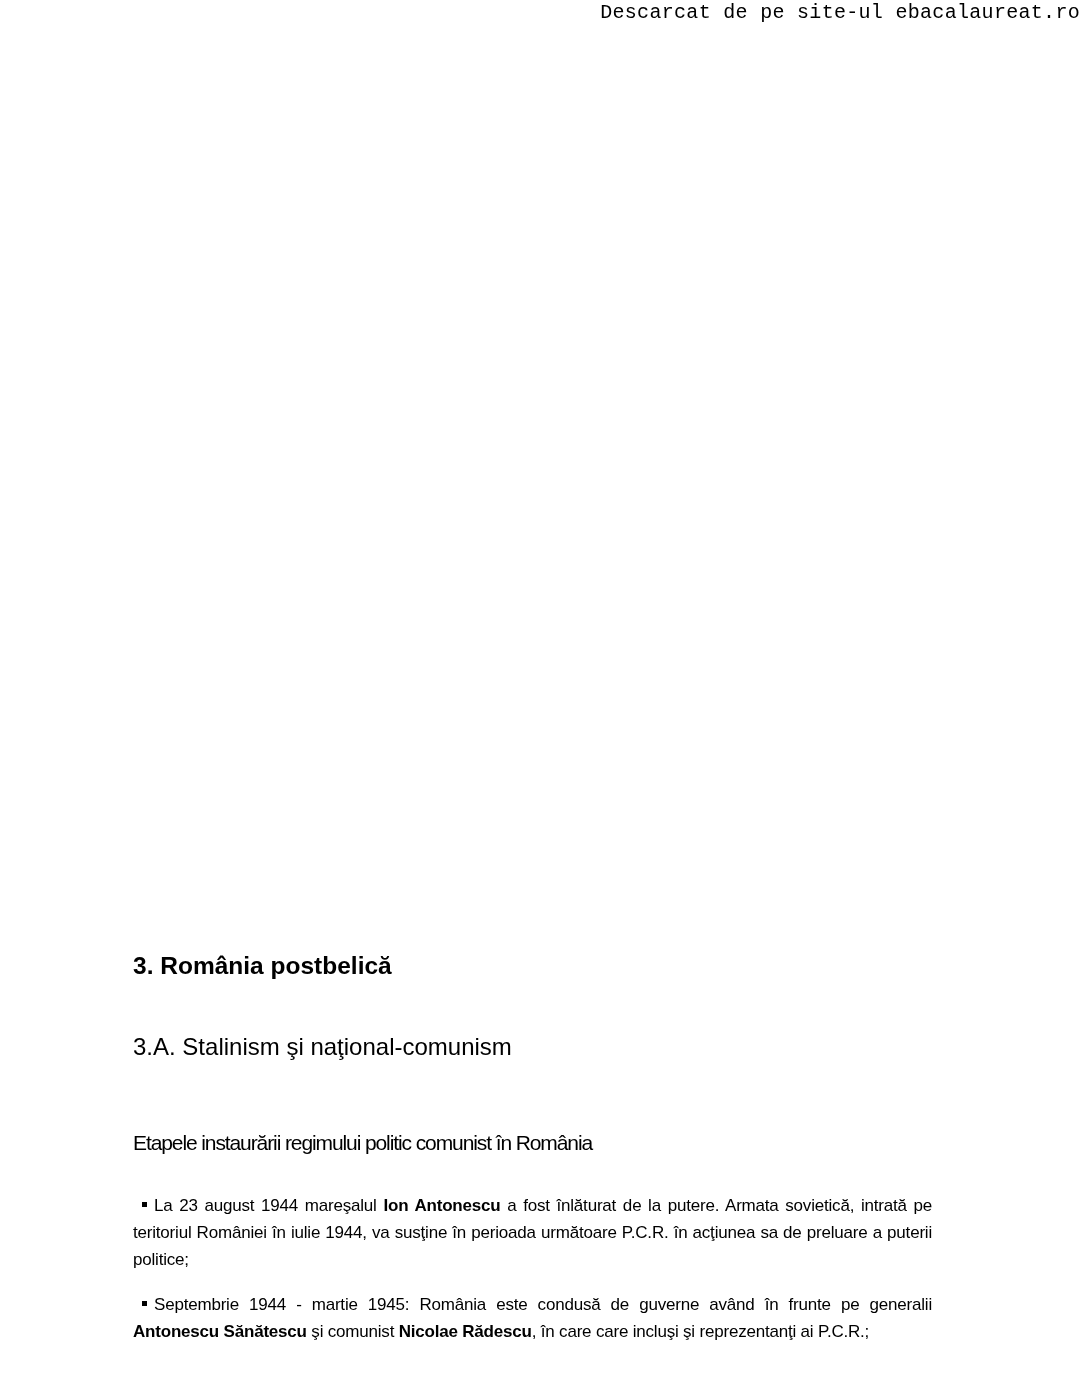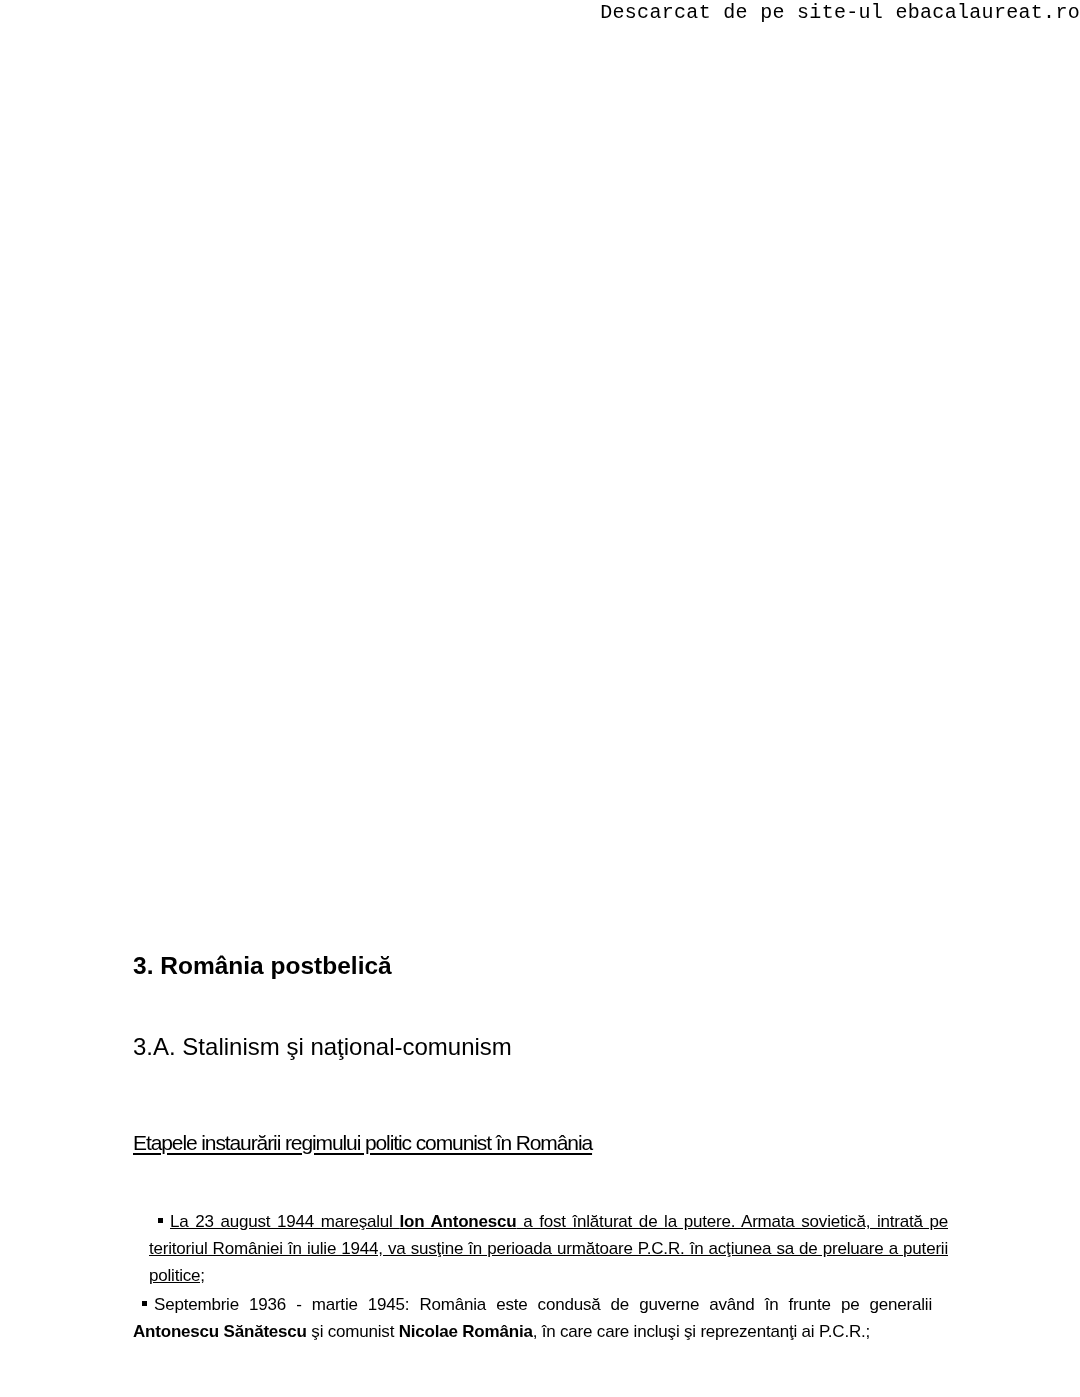--- a/index.html
+++ b/index.html
@@ -44,21 +44,20 @@
       font-size: 24px;
       white-space: nowrap;
     }
     .h3 {
       position: absolute;
       top: 1131px;
       left: 133px;
       font-family: "Liberation Sans", sans-serif;
       font-size: 21px;
       letter-spacing: -1.1px;
-      text-decoration: underline;
       text-underline-offset: 3px;
       white-space: nowrap;
     }
     .para {
       position: absolute;
       left: 133px;
       width: 799px;
       font-family: "Liberation Sans", sans-serif;
       font-size: 17px;
       line-height: 27px;
@@ -82,19 +81,19 @@
 <body>
 
 <div class="watermark">Descarcat de pe site-ul ebacalaureat.ro</div>
 
 <div class="h1">3. România postbelică</div>
 
 <div class="h2">3.A. Stalinism şi naţional-comunism</div>
 
 <div class="h3">Etapele instaurării regimului politic comunist în România</div>
 
-<p class="para para1" style="margin:16px;text-decoration:underline;">
+<p class="para para1" style="margin:0;">
   <span class="bullet"></span><span>La 23 august 1944 mareşalul </span><b>Ion Antonescu</b><span> a fost înlăturat de la putere. Armata sovietică, intrată pe teritoriul României în iulie 1944, va susţine în perioada următoare P.C.R. în acţiunea sa de preluare a puterii politice;</span>
 </p>
 
 <p class="para para2" style="margin:0;">
-  <span class="bullet"></span><span>Septembrie 1936 - martie 1945: România este condusă de guverne având în frunte pe generalii </span><b>Antonescu Sănătescu</b><span> şi comunist </span><b>Nicolae România</b><span>, în care care incluşi şi reprezentanţi ai P.C.R.;</span>
+  <span class="bullet"></span><span>Septembrie 1944 - martie 1945: România este condusă de guverne având în frunte pe generalii </span><b>Antonescu Sănătescu</b><span> şi comunist </span><b>Nicolae Rădescu</b><span>, în care care incluşi şi reprezentanţi ai P.C.R.;</span>
 </p>
 
 </body></html>

